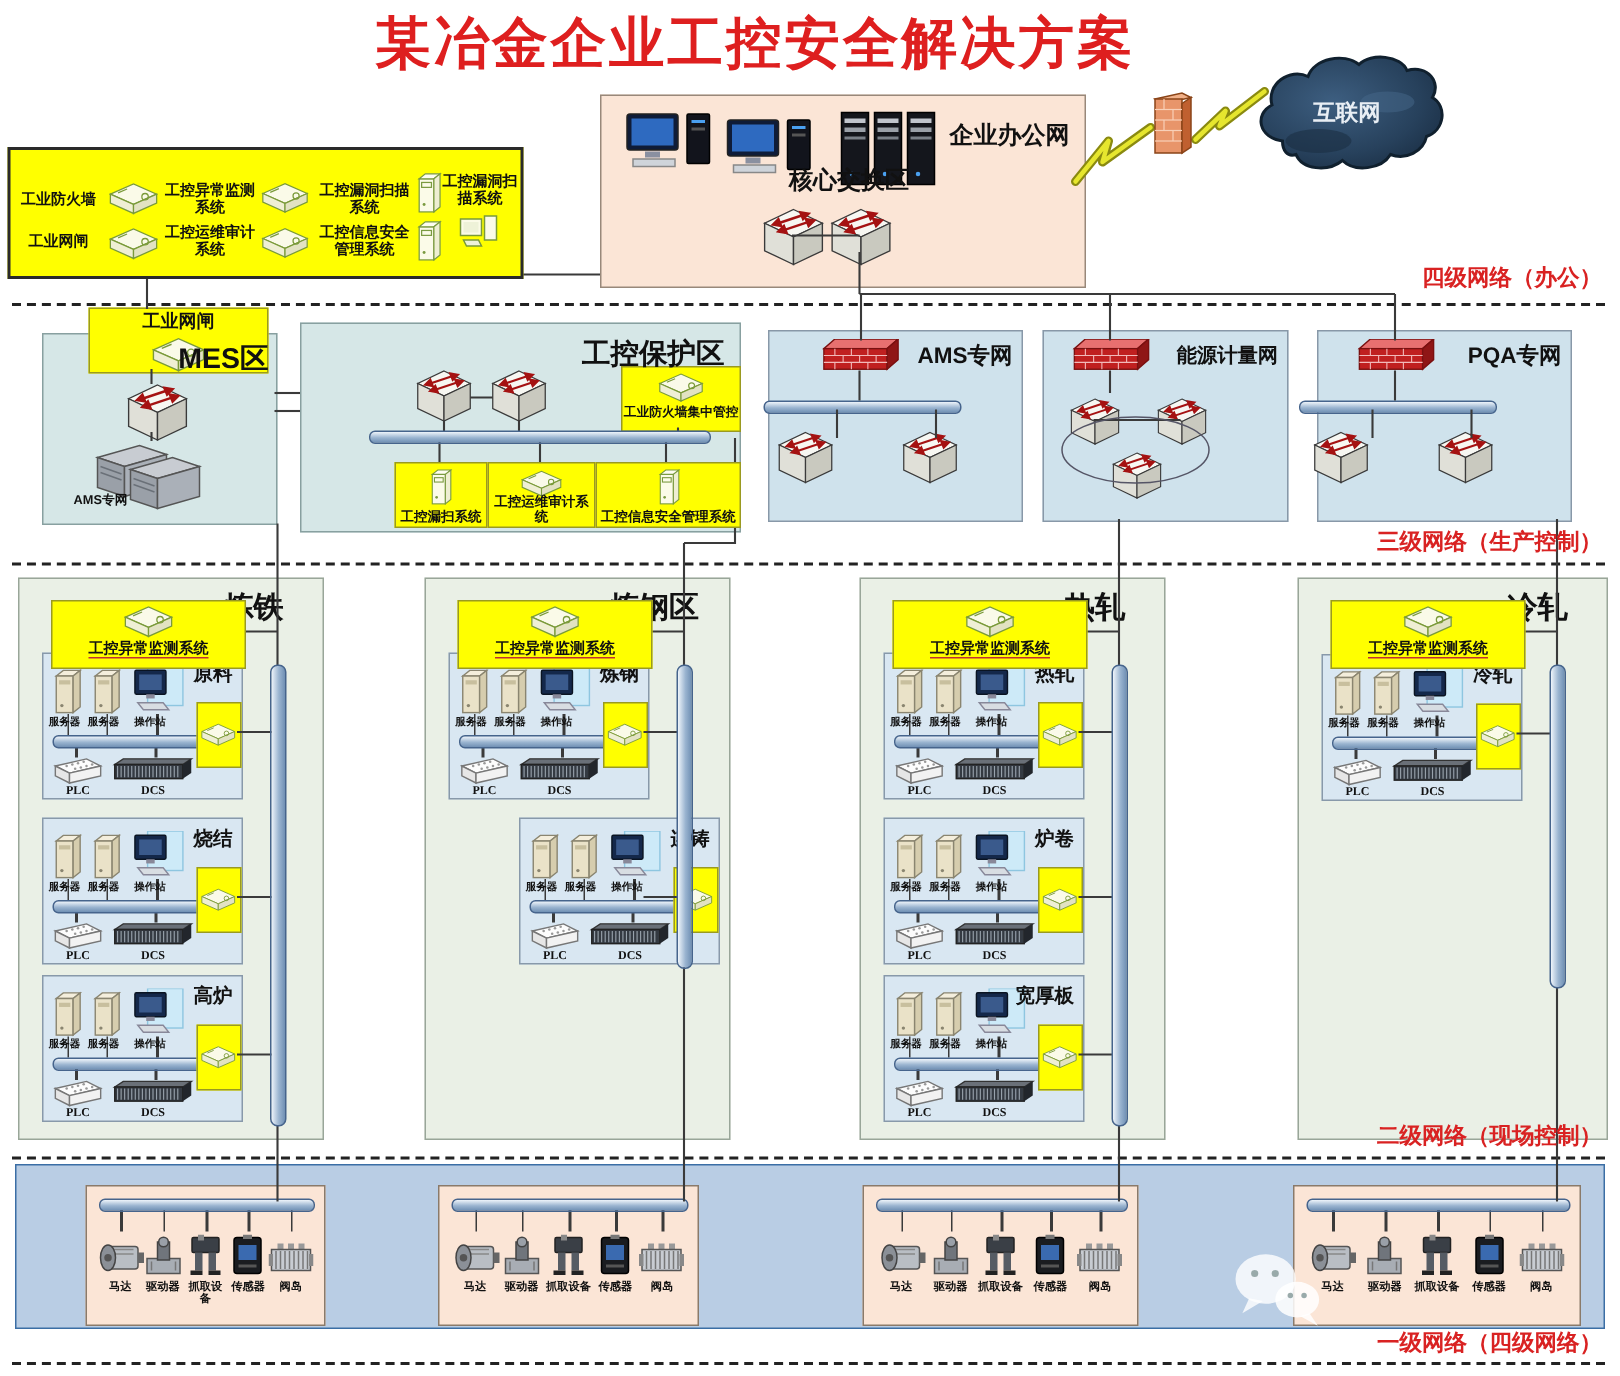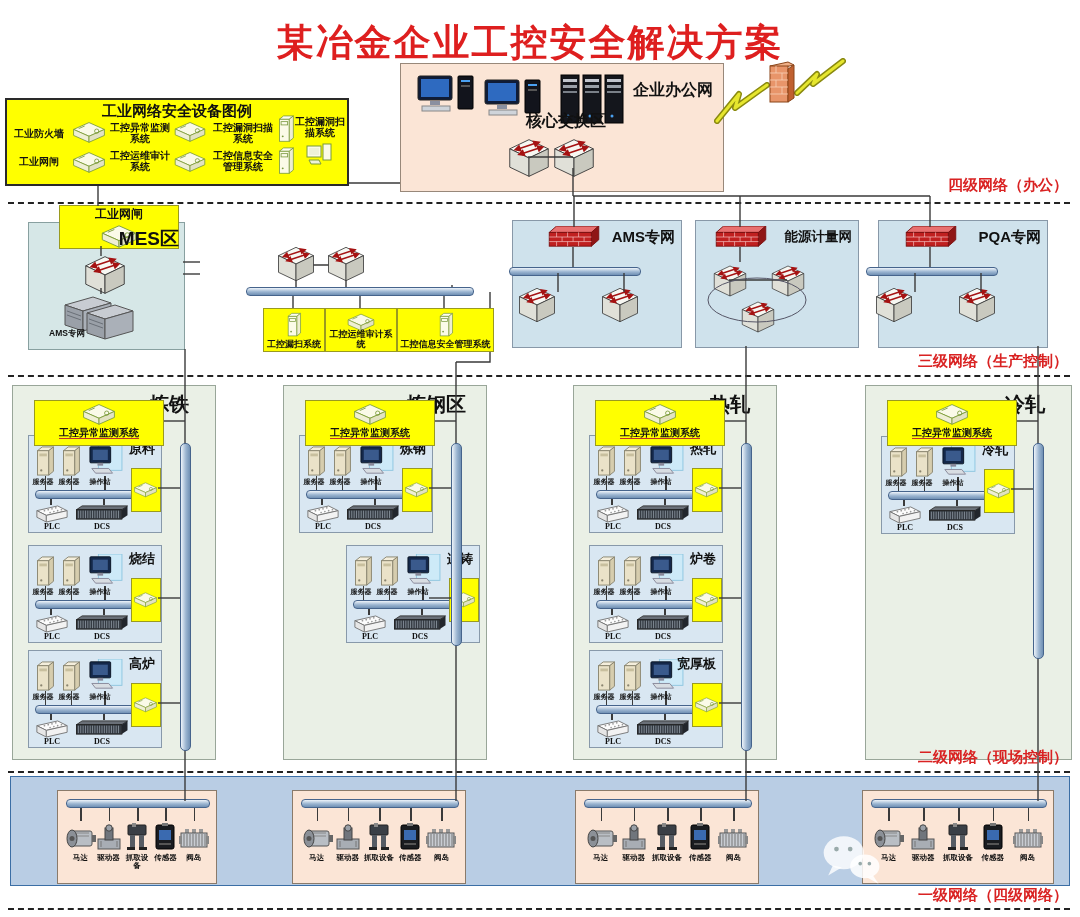--- a/index.html
+++ b/index.html
@@ -1,20 +1,20 @@
 <!DOCTYPE html>
 <html><head>
 <meta charset="utf-8">
 <style>
 html,body{margin:0;padding:0;background:#fff;}
 #app{position:relative;width:1080px;height:917px;background:#fff;overflow:hidden;
      font-family:"Liberation Sans","DejaVu Sans",sans-serif;color:#111;}
 #wires{position:absolute;left:0;top:0;z-index:2;pointer-events:none;}
 .dash{position:absolute;left:8px;width:1062px;height:0;border-top:2px dashed #222;z-index:1;}
-#title{position:absolute;left:250px;top:18px;width:560px;text-align:center;font-size:37px;
+#title{position:absolute;left:250px;top:4px;width:560px;font-size:37px;
        font-weight:bold;color:#de1f1f;letter-spacing:2px;z-index:6;}
 .lvl{position:absolute;right:12px;color:#d92222;font-weight:bold;font-size:15px;z-index:6;white-space:nowrap;}
 .zone{position:absolute;top:385px;height:373px;background:#eaf0e6;border:1px solid #99a699;z-index:0;}
 .net{position:absolute;top:220px;height:126px;background:#cfe2ec;border:1px solid #8898a8;z-index:0;}
 .unit{position:absolute;background:#d9e7f2;border:1px solid #8899aa;z-index:1;}
 .panel{position:absolute;top:790px;height:92px;background:#fbe5d6;border:1px solid #8a7a6a;z-index:1;}
 #band{position:absolute;left:10px;top:776px;width:1058px;height:108px;background:#b9cde4;
       border:1.5px solid #3b6ea5;z-index:0;}
 .ybox{position:absolute;background:#ffff00;border:1px solid #9a9a20;z-index:5;text-align:center;}
 .busH{position:absolute;height:7px;border:1px solid #46648c;border-radius:4px;
@@ -106,21 +106,20 @@
   <div class="dash" style="top:908px"></div>
 
   <div id="title">某冶金企业工控安全解决方案</div>
 
   <div class="lvl" style="top:176px">四级网络（办公）</div>
   <div class="lvl" style="top:352px">三级网络（生产控制）</div>
   <div class="lvl" style="top:748px">二级网络（现场控制）</div>
   <div class="lvl" style="top:886px">一级网络（四级网络）</div>
 
   <div id="legend">
-    <div class="legend-title">工业网络安全设备图例</div>
   <div class="wlbl" style="left: 2px; top: 28px; width: 60px; font-size: 10px;">工业防火墙</div>
       <div class="icon" style="left: 64px; top: 20px; width: 36px; height: 24px;"><svg width="36" height="24" viewBox="0 0 40 28">
           <polygon points="2,11 20,3 38,11 20,19" fill="#fafae8" stroke="#7a9a3a"></polygon>
           <polygon points="2,11 20,19 20,26 2,18" fill="#efefd4" stroke="#7a9a3a"></polygon>
           <polygon points="38,11 20,19 20,26 38,18" fill="#e2e2c2" stroke="#7a9a3a"></polygon>
           <circle cx="29" cy="13" r="2.5" fill="none" stroke="#7a9a3a"></circle>
           <line x1="8" y1="10" x2="15" y2="7" stroke="#7a9a3a"></line>
         </svg></div>
       <div class="wlbl" style="left: 2px; top: 56px; width: 60px; font-size: 10px;">工业网闸</div>
       <div class="icon" style="left: 64px; top: 50px; width: 36px; height: 24px;"><svg width="36" height="24" viewBox="0 0 40 28">
@@ -256,20 +255,35 @@
           <line x1="3" y1="20" x2="21" y2="20"></line>
           <line x1="3" y1="27" x2="21" y2="27"></line>
           <line x1="3" y1="34" x2="21" y2="34"></line>
           <line x1="9" y1="6" x2="9" y2="13"></line>
           <line x1="15" y1="13" x2="15" y2="20"></line>
           <line x1="9" y1="20" x2="9" y2="27"></line>
           <line x1="15" y1="27" x2="15" y2="34"></line>
         </g>
       </svg></div>
 
+  <div id="cloud">
+    <div class="icon" style="left:0;top:0"><svg width="130" height="88" viewBox="0 0 130 88">
+          <defs>
+            <radialGradient id="cg1" cx="40%" cy="40%" r="80%">
+              <stop offset="0%" stop-color="#3d5e80"></stop>
+              <stop offset="60%" stop-color="#27415c"></stop>
+              <stop offset="100%" stop-color="#16283c"></stop>
+            </radialGradient>
+          </defs>
+          <path d="M22,62 C6,60 3,44 15,38 C11,24 27,13 39,19 C43,7 63,3 73,11 C81,3 101,5 105,15 C119,11 128,23 122,33 C132,39 130,55 118,59 C116,69 104,75 94,71 C88,81 70,83 62,75 C52,83 35,81 31,71 C25,73 22,68 22,62 Z" fill="url(#cg1)" stroke="#10202e" stroke-width="2"></path>
+          <ellipse cx="46" cy="62" rx="22" ry="8" fill="#1a2e42" opacity="0.6"></ellipse>
+          <ellipse cx="92" cy="36" rx="18" ry="7" fill="#46688a" opacity="0.5"></ellipse>
+        </svg></div>
+    <div class="cloud-label">互联网</div>
+  </div>
 
   <div id="mesbox">
     <div class="lbl" style="right:5px;top:3px;font-size:19px">MES区</div>
     <div class="ybox" style="left:30px;top:-18px;width:118px;height:42px">
       <div class="wlbl" style="left:0;right:0;top:2px;font-size:12px">工业网闸</div>
       <div class="icon" style="left:39px;top:17px"><svg width="40" height="26" viewBox="0 0 40 28">
             <polygon points="2,11 20,3 38,11 20,19" fill="#fafae8" stroke="#7a9a3a"></polygon>
             <polygon points="2,11 20,19 20,26 2,18" fill="#efefd4" stroke="#7a9a3a"></polygon>
             <polygon points="38,11 20,19 20,26 38,18" fill="#e2e2c2" stroke="#7a9a3a"></polygon>
             <circle cx="29" cy="13" r="2.5" fill="none" stroke="#7a9a3a"></circle>
@@ -301,20 +315,33 @@
           <g stroke="#6a7078" stroke-width="1">
             <line x1="8" y1="20" x2="22" y2="25"></line>
             <line x1="8" y1="24" x2="22" y2="29"></line>
             <line x1="30" y1="28" x2="44" y2="33"></line>
             <line x1="30" y1="32" x2="44" y2="37"></line>
           </g>
         </svg></div>
     <div class="wlbl" style="left:0px;top:106px;width:76px;font-size:8.5px">AMS专网</div>
   </div>
 
+  <div id="protbox">
+    <div class="lbl" style="right:10px;top:7px;font-size:19px">工控保护区</div>
+    <div class="ybox" style="left:213px;top:28px;width:78px;height:42px">
+      <div class="icon" style="left:22px;top:2px"><svg width="34" height="22" viewBox="0 0 40 28">
+            <polygon points="2,11 20,3 38,11 20,19" fill="#fafae8" stroke="#7a9a3a"></polygon>
+            <polygon points="2,11 20,19 20,26 2,18" fill="#efefd4" stroke="#7a9a3a"></polygon>
+            <polygon points="38,11 20,19 20,26 38,18" fill="#e2e2c2" stroke="#7a9a3a"></polygon>
+            <circle cx="29" cy="13" r="2.5" fill="none" stroke="#7a9a3a"></circle>
+            <line x1="8" y1="10" x2="15" y2="7" stroke="#7a9a3a"></line>
+          </svg></div>
+      <div class="wlbl" style="left:0;right:0;top:25px;font-size:8.5px">工业防火墙集中管控</div>
+    </div>
+  </div>
 
   <div id="band"></div>
 
   <div class="icon" style="left:820px;top:832px"><svg width="64" height="56" viewBox="0 0 70 60">
         <ellipse cx="26" cy="22" rx="22" ry="18" fill="#fff" opacity="0.8"></ellipse>
         <polygon points="14,36 9,47 24,38" fill="#fff" opacity="0.8"></polygon>
         <circle cx="18" cy="18" r="2.6" fill="#9aa"></circle>
         <circle cx="33" cy="18" r="2.6" fill="#9aa"></circle>
         <ellipse cx="49" cy="37" rx="16" ry="13" fill="#fff" opacity="0.85"></ellipse>
         <polygon points="58,47 64,56 51,49" fill="#fff" opacity="0.85"></polygon>

